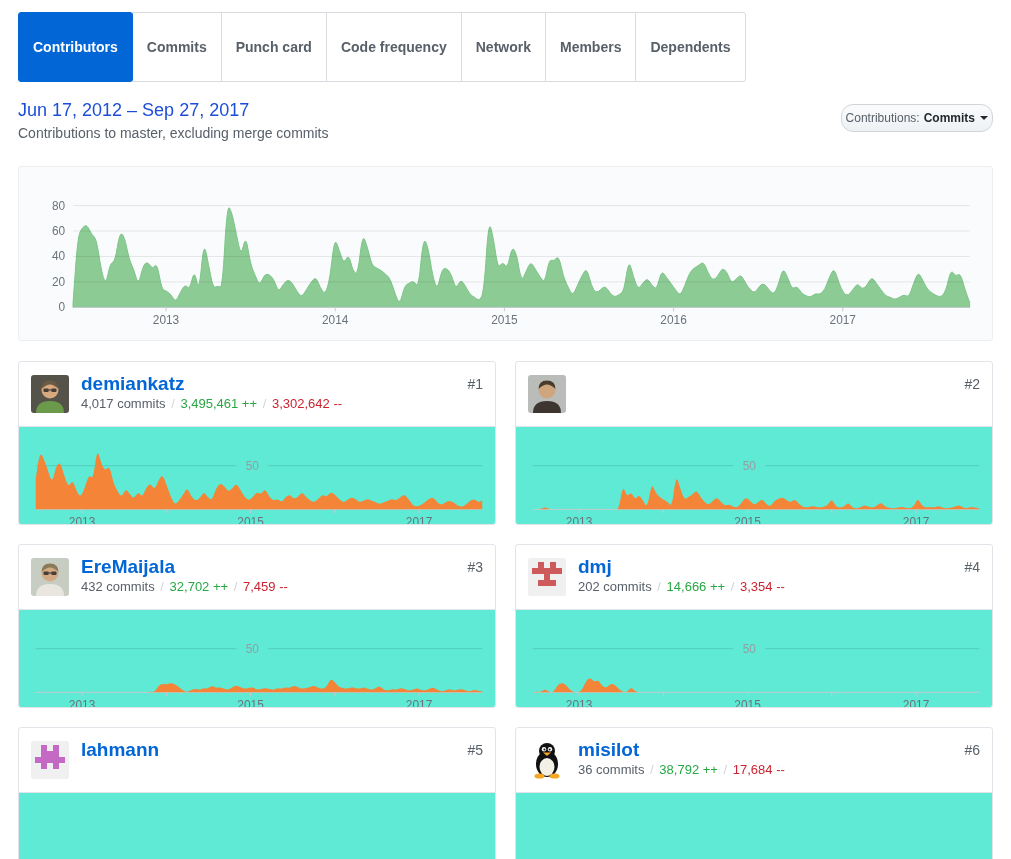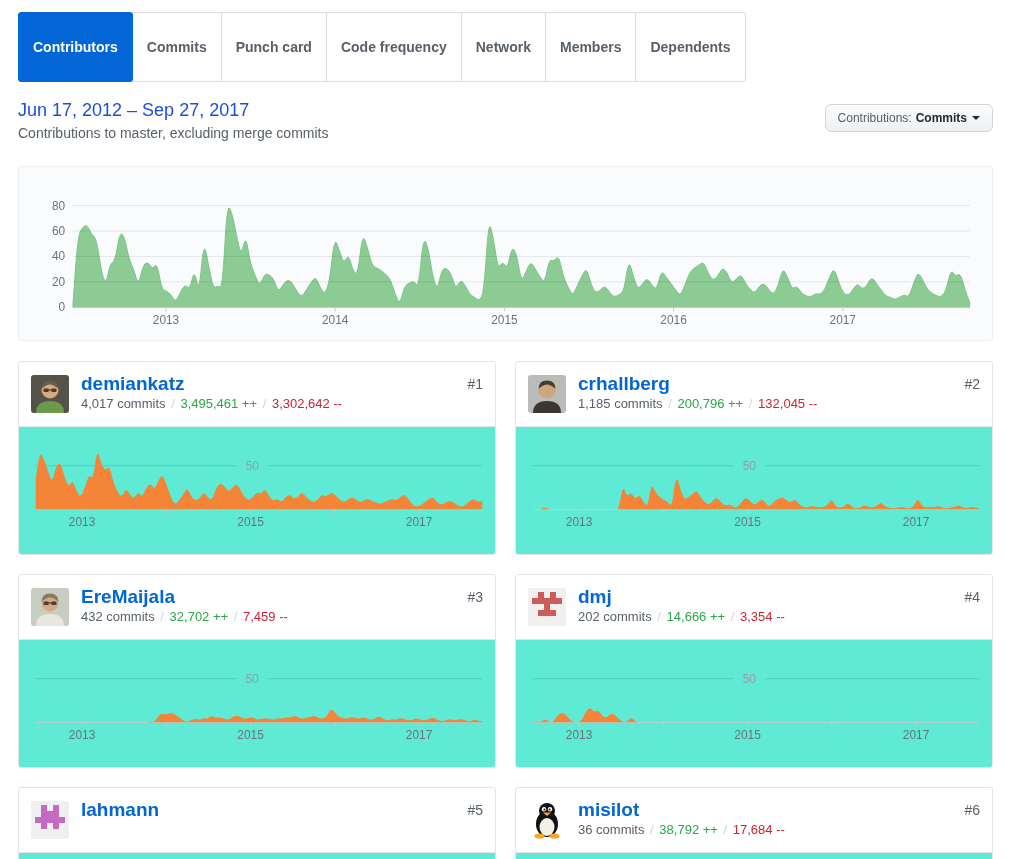--- a/index.html
+++ b/index.html
@@ -15,36 +15,36 @@
          cursor:pointer; white-space:nowrap; }
   .tab:first-child { margin-left:0; border-top-left-radius:3px; border-bottom-left-radius:3px; }
   .tab:last-child { border-top-right-radius:3px; border-bottom-right-radius:3px; }
   .tab.active { background:#0366d6; color:#fff; border-color:#0366d6; border-radius:3px; position:relative; z-index:1; }
 
   
   .head-row { margin-top:18px; display:flex; justify-content:space-between; align-items:flex-start; }
   .page-title { font-size:18px; font-weight:400; color:#1d4ed8; letter-spacing:0; }
   .subtitle { margin-top:4px; font-size:14px; color:#586069;text-align:center; }
 
-  .btn { margin-top:4px; display:inline-flex; align-items:center; padding:5px 12px;
-         font-size:12px; line-height:16px; border:1px solid #d1d5da; border-radius:6px;
+  .btn { margin-top:4px; display:inline-flex; align-items:center; padding:5px 4px;
+         font-size:12px; line-height:16px; border:1px solid #d1d5da; border-radius:12px;
          background:linear-gradient(180deg,#fafbfc,#eef1f4); cursor:pointer; }
   .btn .lbl { color:#586069; margin-right:4px; }
   .btn .val { color:#24292e; font-weight:bold; }
   .caret { display:inline-block; width:0; height:0; margin-left:5px;
            border-top:4px solid #24292e; border-left:4px solid transparent; border-right:4px solid transparent; }
 
   
   .main-chart { margin-top:25px; width:975px; height:175px; background:#fafbfc;
                 border:1px solid #eceef0; border-radius:3px; }
   .main-chart svg { display:block; }
 
   
   .grid { margin-top:20px; display:grid; grid-template-columns:478px 478px; gap:19px; }
-  .card { width:478px; height:194px; border:1px solid #e1e4e8; border-radius:3px; background:#fff; overflow:hidden; }
+  .card { width:478px; height:164px; border:1px solid #e1e4e8; border-radius:3px; background:#fff; overflow:hidden; }
   .card-head { position:relative; padding:11px 12px 10px 12px; height:64px; }
   .avatar { position:absolute; left:12px; top:13px; width:38px; height:38px; border-radius:3px;
             overflow:hidden; display:block; background:#eee; }
   .avatar svg { display:block; }
   .who { margin-left:50px; }
   .cname { font-size:19px; line-height:22px; font-weight:600; color:#0366d6; text-decoration:none; display:inline-block; }
   .stats { margin-top:1px; font-size:13px; color:#586069; }
   .stats .sep { color:#d1d5da; padding:0 2px; }
   .stats .add { color:#28a745; }
   .stats .del { color:#cb2431; }
@@ -159,30 +159,20 @@
       <div class="card">
         <div class="card-head">
           <a class="avatar">
               <svg width="38" height="38" viewBox="0 0 38 38">
                 <rect width="38" height="38" fill="#b9bcb9"></rect>
                 <path d="M5,38 Q5,26 19,26 Q33,26 33,38 Z" fill="#3c3530"></path>
                 <circle cx="19" cy="15" r="8.5" fill="#cfa57e"></circle>
                 <path d="M10.5,14 Q10.5,5.5 19,5.5 Q27.5,5.5 27.5,14 Q23,9.5 19,9.5 Q15,9.5 10.5,14 Z" fill="#4a3b2d"></path>
               </svg>
             </a>
-          <div class="who">
-            <a class="cname" href="#">crhallberg</a>
-            <div class="stats">
-              <span>1,185 commits</span>
-              <span class="sep">/</span>
-              <span class="add">200,796 ++</span>
-              <span class="sep">/</span>
-              <span class="del">132,045 --</span>
-            </div>
-          </div>
           <span class="rank">#2</span>
         </div>
         <div class="card-chart">
             <svg viewBox="0 0 478 129" width="100%" height="100%">
               <line x1="16" y1="83" x2="466" y2="83" stroke="#c6cbd1" stroke-width="1"></line>
               <line x1="16" y1="39" x2="218.25" y2="39" stroke="rgba(27,31,35,0.14)" stroke-width="1"></line>
               <line x1="250.25" y1="39" x2="466" y2="39" stroke="rgba(27,31,35,0.14)" stroke-width="1"></line>
               <text x="234.25" y="43" fill="#959da5" font-size="12px" font-family="&quot;Liberation Sans&quot;,&quot;DejaVu Sans&quot;,sans-serif" text-anchor="middle">50</text>
               <path d="M16.0,83.0Q16.0,83.0 18.1,83.0Q20.1,83.0 22.2,83.0Q24.3,83.0 26.3,81.7Q28.4,80.4 30.4,81.7Q32.5,83.0 34.6,83.0Q36.6,83.0 38.7,83.0Q40.8,83.0 42.8,83.0Q44.9,83.0 47.0,83.0Q49.0,83.0 51.1,83.0Q53.2,83.0 55.2,83.0Q57.3,83.0 59.3,83.0Q61.4,83.0 63.5,83.0Q65.5,83.0 67.6,83.0Q69.7,83.0 71.7,83.0Q73.8,83.0 75.9,83.0Q77.9,83.0 80.0,83.0Q82.1,83.0 84.1,83.0Q86.2,83.0 88.2,83.0Q90.3,83.0 92.4,83.0Q94.4,83.0 96.5,83.0Q98.6,83.0 100.6,83.0Q102.7,83.0 104.8,70.7Q106.8,58.4 108.9,64.5Q111.0,70.7 113.0,68.0Q115.1,65.4 117.1,69.4Q119.2,73.3 121.3,70.7Q123.3,68.0 125.4,71.6Q127.5,75.1 129.5,78.2Q131.6,81.2 133.7,68.9Q135.7,56.6 137.8,61.4Q139.9,66.3 141.9,68.5Q144.0,70.7 146.0,72.0Q148.1,73.3 150.2,74.6Q152.2,76.0 154.3,78.2Q156.4,80.4 158.4,64.1Q160.5,47.8 162.6,54.8Q164.6,61.9 166.7,67.6Q168.8,73.3 170.8,72.0Q172.9,70.7 174.9,69.4Q177.0,68.0 179.1,65.8Q181.1,63.6 183.2,67.2Q185.3,70.7 187.3,73.3Q189.4,76.0 191.5,77.3Q193.5,78.6 195.6,76.4Q197.7,74.2 199.7,72.4Q201.8,70.7 203.8,73.3Q205.9,76.0 208.0,77.7Q210.0,79.5 212.1,78.6Q214.2,77.7 216.2,79.0Q218.3,80.4 220.4,80.8Q222.4,81.2 224.5,78.6Q226.6,76.0 228.6,73.3Q230.7,70.7 232.7,72.4Q234.8,74.2 236.9,76.4Q238.9,78.6 241.0,77.3Q243.1,76.0 245.1,74.2Q247.2,72.4 249.3,75.1Q251.3,77.7 253.4,79.0Q255.4,80.4 257.5,77.3Q259.6,74.2 261.6,73.3Q263.7,72.4 265.8,71.6Q267.8,70.7 269.9,72.4Q272.0,74.2 274.0,75.1Q276.1,76.0 278.2,74.2Q280.2,72.4 282.3,75.1Q284.3,77.7 286.4,79.0Q288.5,80.4 290.5,80.8Q292.6,81.2 294.7,80.4Q296.7,79.5 298.8,79.9Q300.9,80.4 302.9,80.8Q305.0,81.2 307.1,80.8Q309.1,80.4 311.2,79.5Q313.2,78.6 315.3,75.5Q317.4,72.4 319.4,76.4Q321.5,80.4 323.6,80.8Q325.6,81.2 327.7,80.8Q329.8,80.4 331.8,78.2Q333.9,76.0 336.0,78.6Q338.0,81.2 340.1,81.7Q342.1,82.1 344.2,81.7Q346.3,81.2 348.3,79.9Q350.4,78.6 352.5,79.5Q354.5,80.4 356.6,80.8Q358.7,81.2 360.7,80.4Q362.8,79.5 364.9,77.7Q366.9,76.0 369.0,78.2Q371.0,80.4 373.1,80.8Q375.2,81.2 377.2,81.7Q379.3,82.1 381.4,81.7Q383.4,81.2 385.5,80.8Q387.6,80.4 389.6,80.8Q391.7,81.2 393.8,81.7Q395.8,82.1 397.9,81.2Q399.9,80.4 402.0,76.0Q404.1,71.6 406.1,75.5Q408.2,79.5 410.3,80.4Q412.3,81.2 414.4,80.8Q416.5,80.4 418.5,80.8Q420.6,81.2 422.7,80.4Q424.7,79.5 426.8,80.4Q428.8,81.2 430.9,81.7Q433.0,82.1 435.0,81.7Q437.1,81.2 439.2,80.8Q441.2,80.4 443.3,79.5Q445.4,78.6 447.4,79.9Q449.5,81.2 451.6,81.7Q453.6,82.1 455.7,81.2Q457.7,80.4 459.8,80.8Q461.9,81.2 463.9,81.7L466.0,82.1L466.0,83L16.0,83Z" fill="#f38438" stroke="none" stroke-width="1"></path>
               <line x1="62.69811320754371" y1="83" x2="62.69811320754371" y2="87" stroke="#c6cbd1" stroke-width="1"></line>

